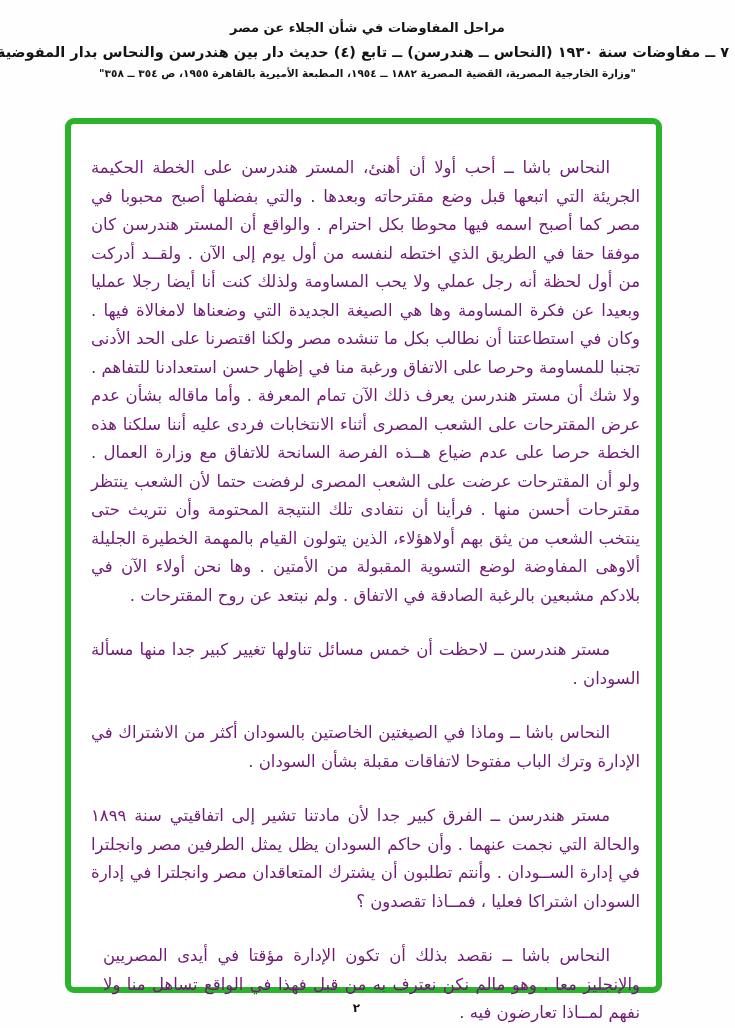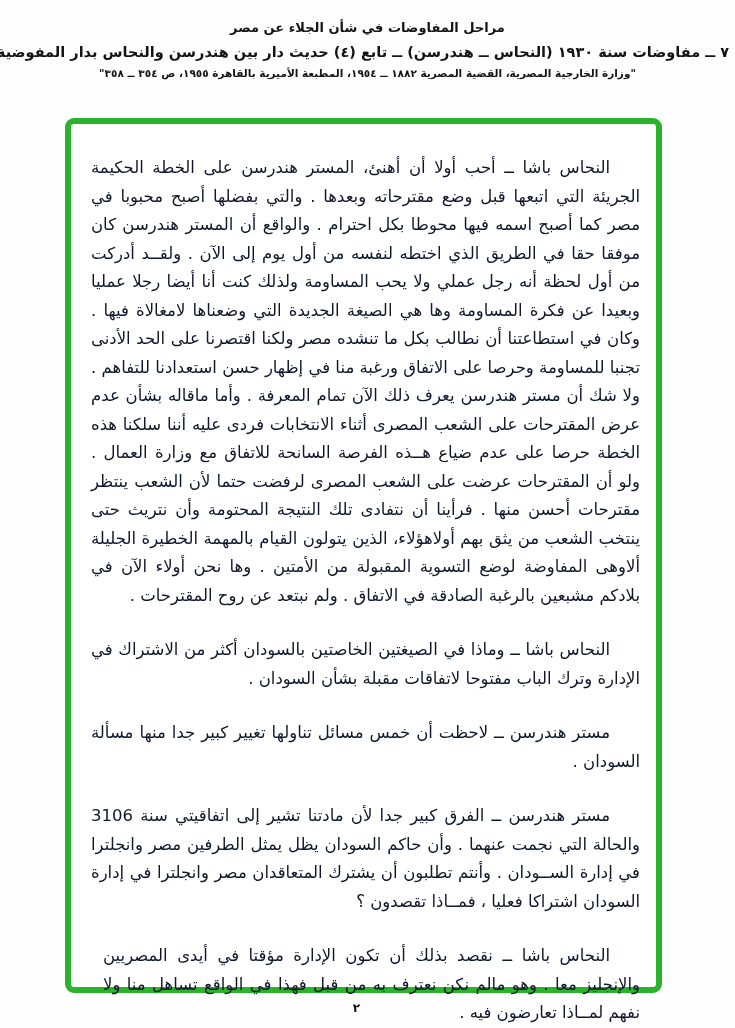--- a/index.html
+++ b/index.html
@@ -57,21 +57,21 @@
     background: #ffffff;
     padding: 30px 16px 0 20px;
     direction: rtl;
   }
   .content-box p {
     margin: 0 0 26px 0;
     font-size: 16.5px;
     line-height: 28.5px;
     text-align: justify;
     text-indent: 30px;
-    color: #0f172a;
+    color: #701a75;
   }
   .content-box p:last-child {
     margin-bottom: 0;
     margin-left: 12px;
   }
   
   .page-footer {
     position: absolute;
     top: 1001px;
     left: 0;
@@ -90,25 +90,25 @@
   <div class="page-header">
     <div class="doc-title">مراحل المفاوضات في شأن الجلاء عن مصر</div>
     <div class="doc-subtitle">٧ ــ مفاوضات سنة ١٩٣٠ (النحاس ــ هندرسن) ــ تابع (٤) حديث دار بين هندرسن والنحاس بدار المفوضية المصرية</div>
     <div class="doc-citation">"وزارة الخارجية المصرية، القضية المصرية ١٨٨٢ ــ ١٩٥٤، المطبعة الأميرية بالقاهرة ١٩٥٥، ص ٣٥٤ ــ ٣٥٨"</div>
   </div>
 
   <div class="content-box">
 
     <p><span>النحاس باشا</span> <span>ــ</span> <span>أحب أولا أن أهنئ، المستر هندرسن على الخطة الحكيمة الجريئة التي اتبعها قبل وضع مقترحاته وبعدها . والتي بفضلها أصبح محبوبا في مصر كما أصبح اسمه فيها محوطا بكل احترام . والواقع أن المستر هندرسن كان موفقا حقا في الطريق الذي اختطه لنفسه من أول يوم إلى الآن . ولقــد أدركت من أول لحظة أنه رجل عملي ولا يحب المساومة ولذلك كنت أنا أيضا رجلا عمليا وبعيدا عن فكرة المساومة وها هي الصيغة الجديدة التي وضعناها لامغالاة فيها . وكان في استطاعتنا أن نطالب بكل ما تنشده مصر ولكنا اقتصرنا على الحد الأدنى تجنبا للمساومة وحرصا على الاتفاق ورغبة منا في إظهار حسن استعدادنا للتفاهم . ولا شك أن مستر هندرسن يعرف ذلك الآن تمام المعرفة . وأما ماقاله بشأن عدم عرض المقترحات على الشعب المصرى أثناء الانتخابات فردى عليه أننا سلكنا هذه الخطة حرصا على عدم ضياع هــذه الفرصة السانحة للاتفاق مع وزارة العمال . ولو أن المقترحات عرضت على الشعب المصرى لرفضت حتما لأن الشعب ينتظر مقترحات أحسن منها . فرأينا أن نتفادى تلك النتيجة المحتومة وأن نتريث حتى ينتخب الشعب من يثق بهم أولاهؤلاء، الذين يتولون القيام بالمهمة الخطيرة الجليلة ألاوهى المفاوضة لوضع التسوية المقبولة من الأمتين . وها نحن أولاء الآن في بلادكم مشبعين بالرغبة الصادقة في الاتفاق . ولم نبتعد عن روح المقترحات .</span></p>
 
+    <p><span>مستر هندرسن</span> <span>ــ</span> <span>لاحظت أن خمس مسائل تناولها تغيير كبير جدا منها مسألة السودان .</span></p>
+
     <p><span>النحاس باشا</span> <span>ــ</span> <span>وماذا في الصيغتين الخاصتين بالسودان أكثر من الاشتراك في الإدارة وترك الباب مفتوحا لاتفاقات مقبلة بشأن السودان .</span></p>
 
-    <p><span>مستر هندرسن</span> <span>ــ</span> <span>لاحظت أن خمس مسائل تناولها تغيير كبير جدا منها مسألة السودان .</span></p>
-
-    <p><span>مستر هندرسن</span> <span>ــ</span> <span>الفرق كبير جدا لأن مادتنا تشير إلى اتفاقيتي سنة 3106 والحالة التي نجمت عنهما . وأن حاكم السودان يظل يمثل الطرفين مصر وانجلترا في إدارة الســودان . وأنتم تطلبون أن يشترك المتعاقدان مصر وانجلترا في إدارة السودان اشتراكا فعليا ، فمــاذا تقصدون ؟</span></p>
+    <p><span>مستر هندرسن</span> <span>ــ</span> <span>الفرق كبير جدا لأن مادتنا تشير إلى اتفاقيتي سنة ١٨٩٩ والحالة التي نجمت عنهما . وأن حاكم السودان يظل يمثل الطرفين مصر وانجلترا في إدارة الســودان . وأنتم تطلبون أن يشترك المتعاقدان مصر وانجلترا في إدارة السودان اشتراكا فعليا ، فمــاذا تقصدون ؟</span></p>
 
     <p><span>النحاس باشا</span> <span>ــ</span> <span>نقصد بذلك أن تكون الإدارة مؤقتا في أيدى المصريين والإنجليز معا . وهو مالم نكن نعترف به من قبل فهذا في الواقع تساهل منا ولا نفهم لمــاذا تعارضون فيه .</span></p>
 
   </div>
 
   <div class="page-footer">٢</div>
 
 </div>
 
 </body></html>

